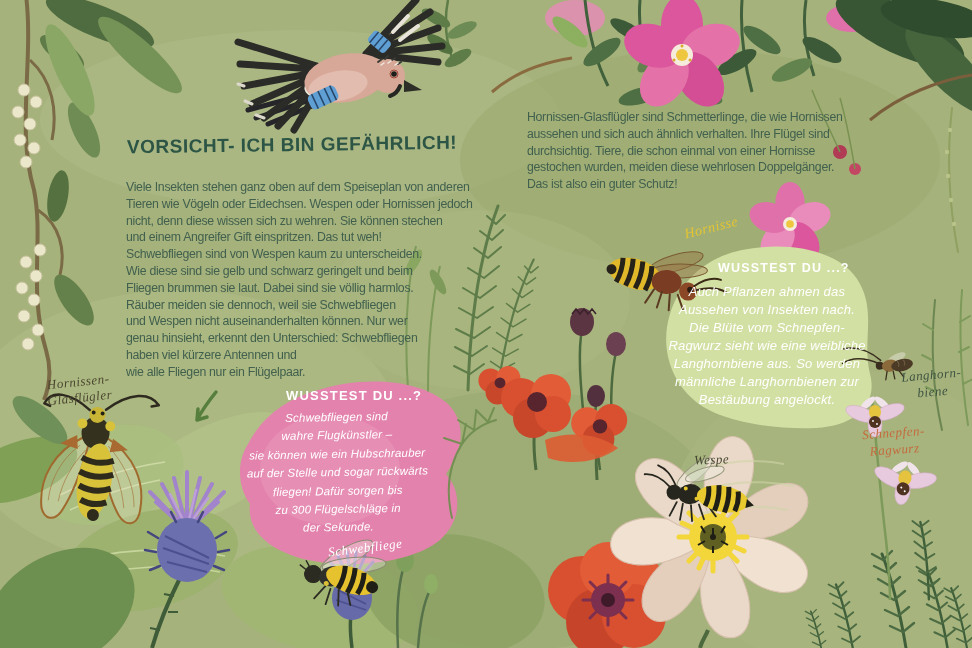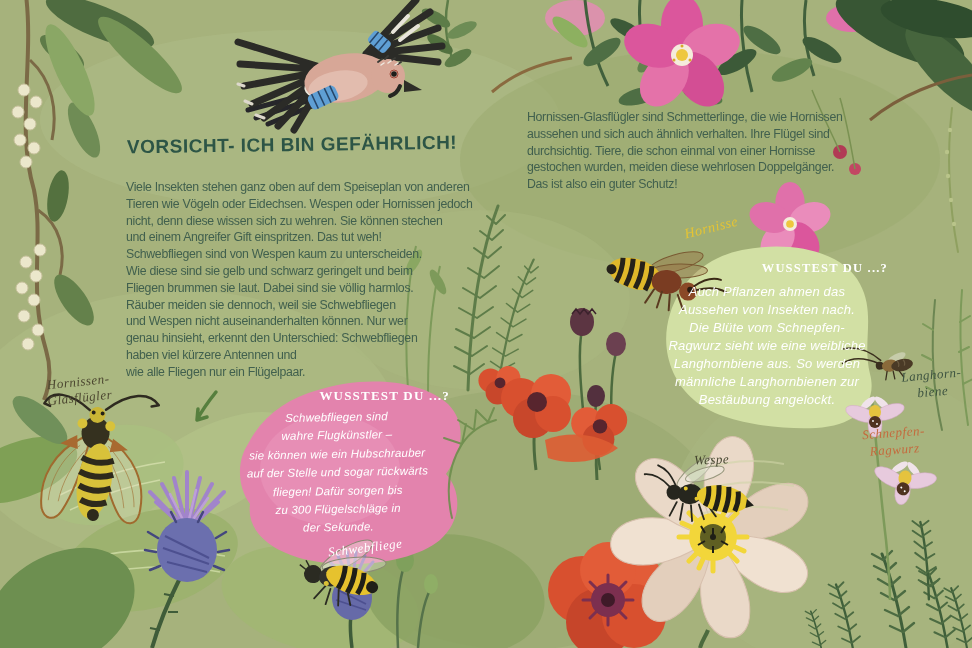--- a/index.html
+++ b/index.html
@@ -3,21 +3,21 @@
 <meta charset="utf-8">
 <style>
   html,body{margin:0;padding:0;background:#666;}
   .page{position:relative;width:972px;height:648px;overflow:hidden;font-family:"Liberation Sans",sans-serif;}
   .abs{position:absolute;}
   .scene{position:absolute;left:0;top:0;z-index:0;}
   .txt{z-index:2;}
   .prel{white-space:pre-line;}
   .title{font-size:19px;font-weight:bold;letter-spacing:0.5px;color:#2d5546;transform:rotate(-0.8deg);}
   .body-text{font-size:12.3px;line-height:16.8px;letter-spacing:-0.3px;color:#41604e;}
-  .fact-head{font-size:13px;font-weight:bold;letter-spacing:1.2px;color:#fff;text-align:right;font-family:Liberation Serif, serif;}
+  .fact-head{font-size:13px;font-weight:bold;letter-spacing:1.2px;color:#fff;text-align:left;}
   .fact-body{font-size:11.5px;line-height:18.4px;color:#fff;text-align:center;font-style:italic;letter-spacing:0.2px;}
   .label{font-family:"Liberation Serif",serif;font-style:italic;font-size:13px;line-height:16px;letter-spacing:0.5px;}
 </style>
 </head>
 <body>
 
 <div class="page">
 
 <svg class="scene" width="972" height="648" viewBox="0 0 972 648">
   <defs>

